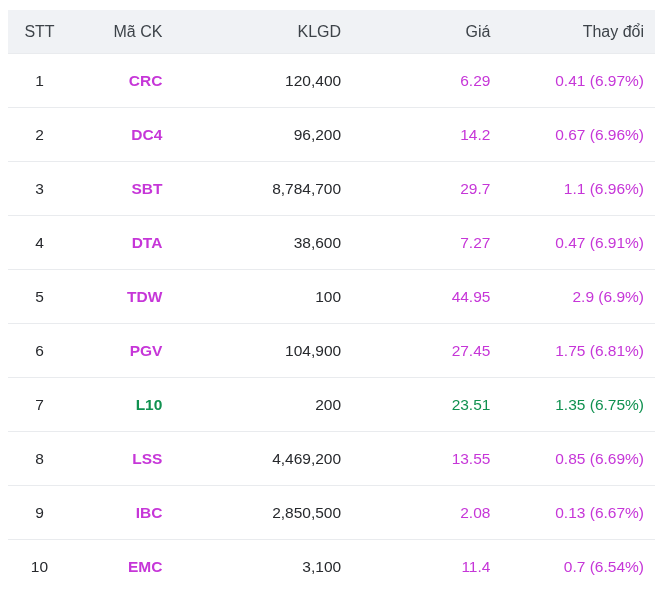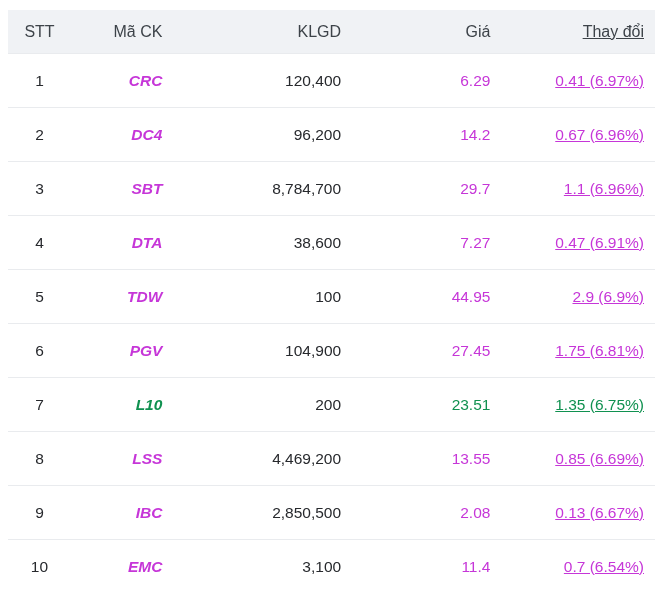--- a/index.html
+++ b/index.html
@@ -31,34 +31,34 @@
     font-weight: 400;
     font-size: 16px;
     height: 43px;
     padding: 0;
     border-bottom: 1px solid var(--border);
     white-space: nowrap;
   }
   th.a-center, td.a-center { text-align: center; }
   th.a-left,   td.a-left   { text-align: right; padding-left: 22px; }
   th.a-right,  td.a-right  { text-align: right; }
-  th:last-child, td:last-child { padding-right: 11px; text-decoration: underline; }
+  th:last-child, td:last-child { padding-right: 11px; }
 
   tbody td {
     height: 53px;
     padding: 0;
     font-size: 15.5px;
     color: var(--neutral);
     white-space: nowrap;
     background: #ffffff;
   }
   tbody tr:not(:last-child) td {
     border-bottom: 1px solid var(--border);
   }
-  td.ticker { font-weight: 700; cursor: pointer; font-style: italic; }
+  td.ticker { font-weight: 700; cursor: pointer; }
   .trend-ceiling .val { color: var(--ceiling); }
   .trend-up .val { color: var(--up); }
 </style>
 </head>
 <body>
 
 <div class="table-wrap">
   <table>
     <colgroup>
       <col class="c-stt">

